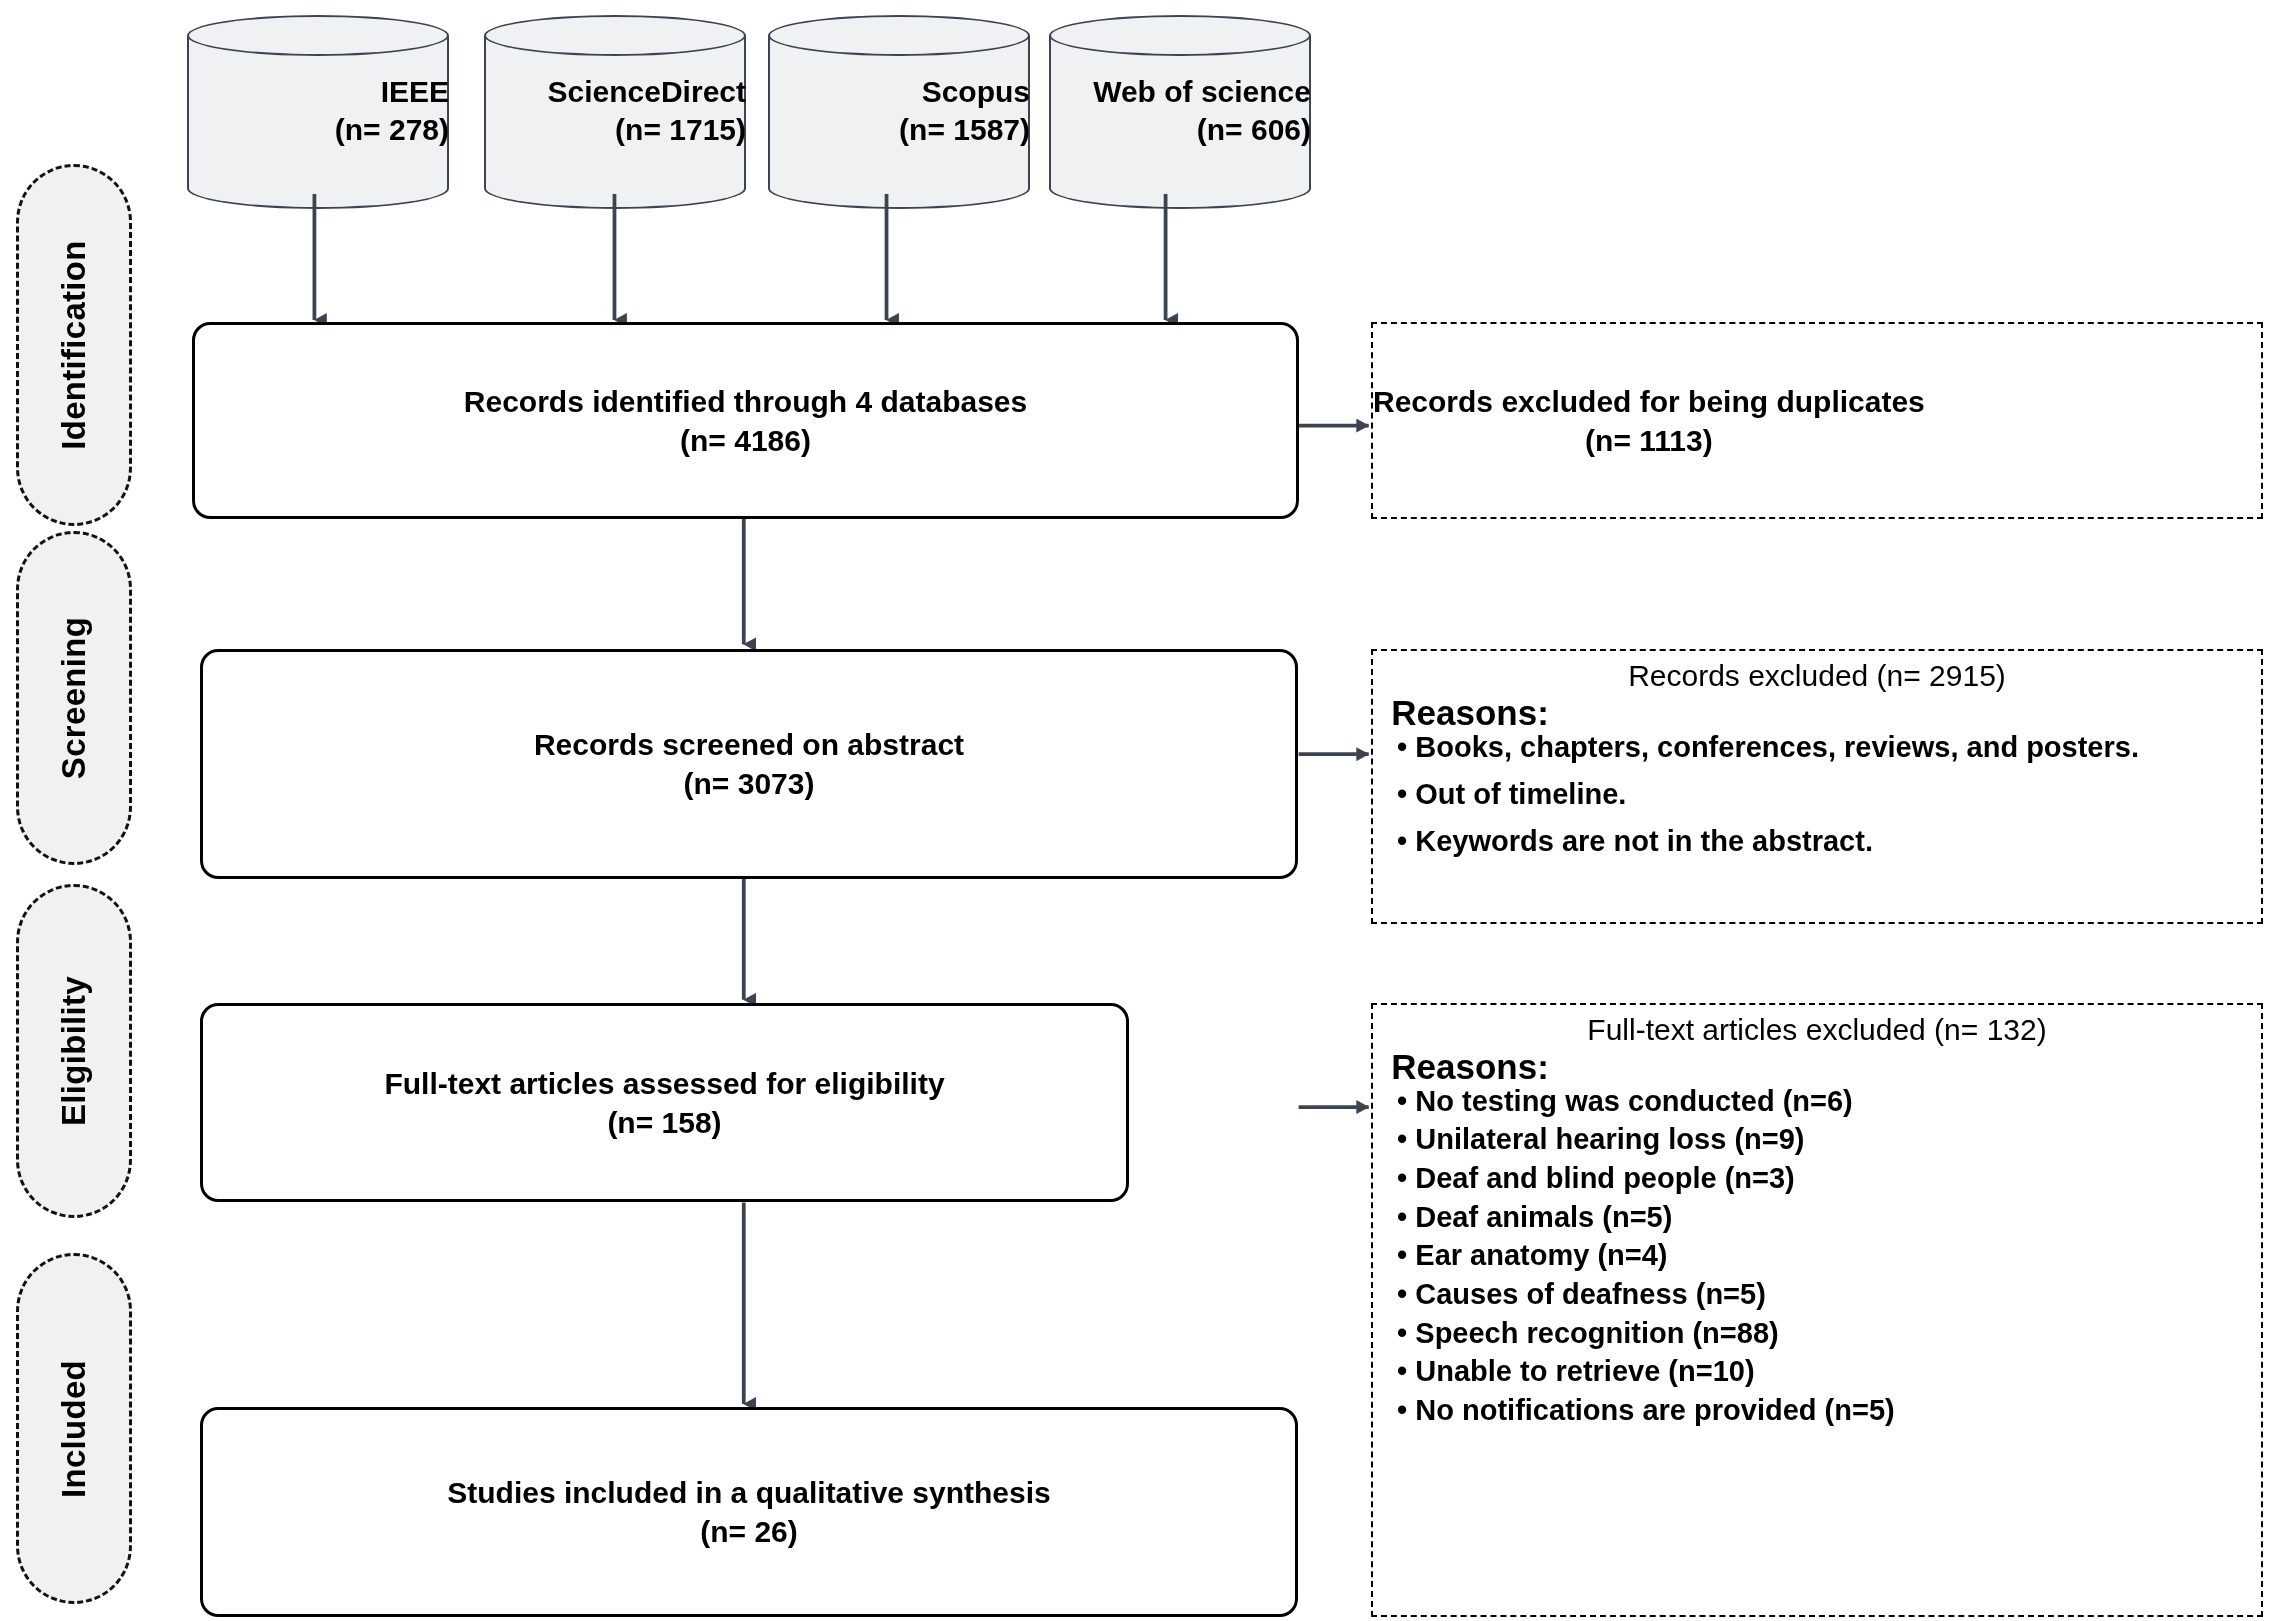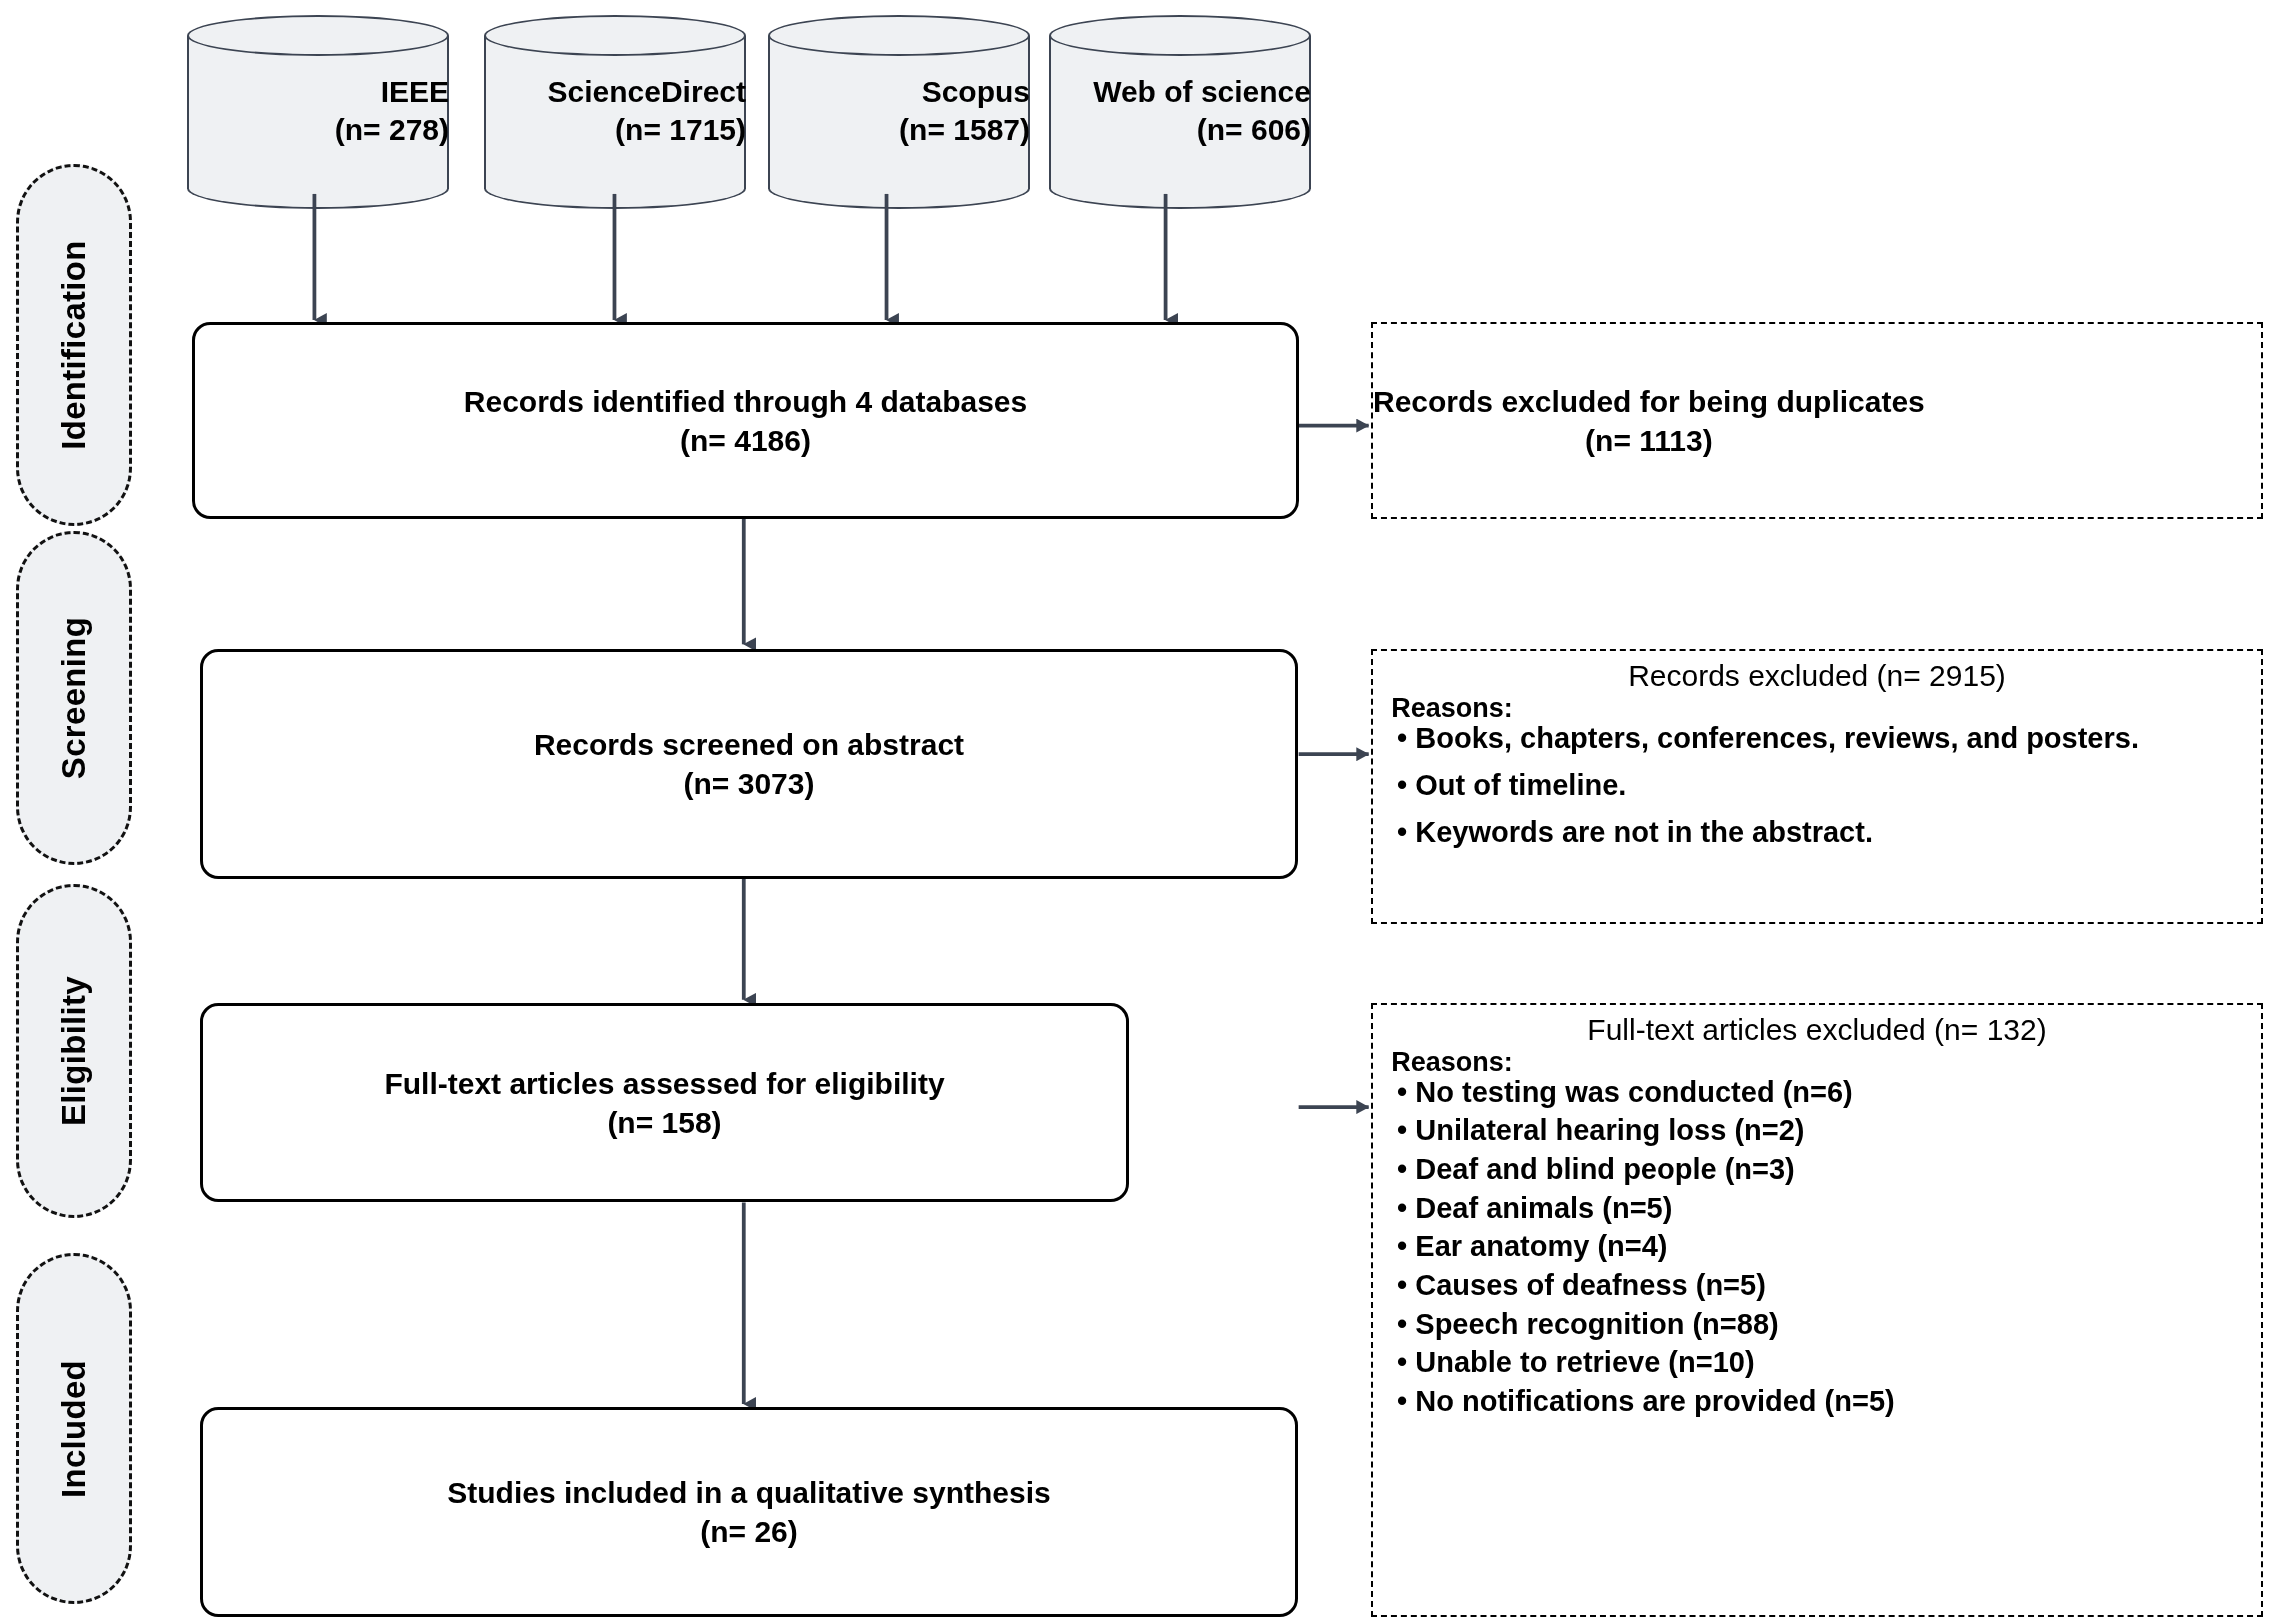--- a/index.html
+++ b/index.html
@@ -119,21 +119,21 @@
   .excl-title {
     text-align: center;
     font-weight: normal;
     font-size: 30px;
     color: #000000;
     margin: 0;
     padding: 7.5px 0 0 0;
   }
   .excl-reasons-label {
     font-weight: bold;
-    font-size: 27px;
+    font-size: 35px;
     color: #000000;
     padding-left: 18.3px;
     margin: 0;
   }
   ul.excl-list {
     list-style: none;
     margin: 0;
     padding: 0 0 0 24px;
   }
   ul.excl-list li {
@@ -298,21 +298,21 @@
       <li>Out of timeline.</li>
       <li>Keywords are not in the abstract.</li>
     </ul>
   </div>
 
   <div class="excl-box" style="left:1371px; top:1003px; width:892px; height:614px;">
     <div class="excl-title">Full-text articles excluded (n= 132)</div>
     <div class="excl-reasons-label">Reasons:</div>
     <ul class="excl-list list-tight">
       <li>No testing was conducted (n=6)</li>
-      <li>Unilateral hearing loss (n=2)</li>
+      <li>Unilateral hearing loss (n=9)</li>
       <li>Deaf and blind people (n=3)</li>
       <li>Deaf animals (n=5)</li>
       <li>Ear anatomy (n=4)</li>
       <li>Causes of deafness (n=5)</li>
       <li>Speech recognition (n=88)</li>
       <li>Unable to retrieve (n=10)</li>
       <li>No notifications are provided (n=5)</li>
     </ul>
   </div>
 

